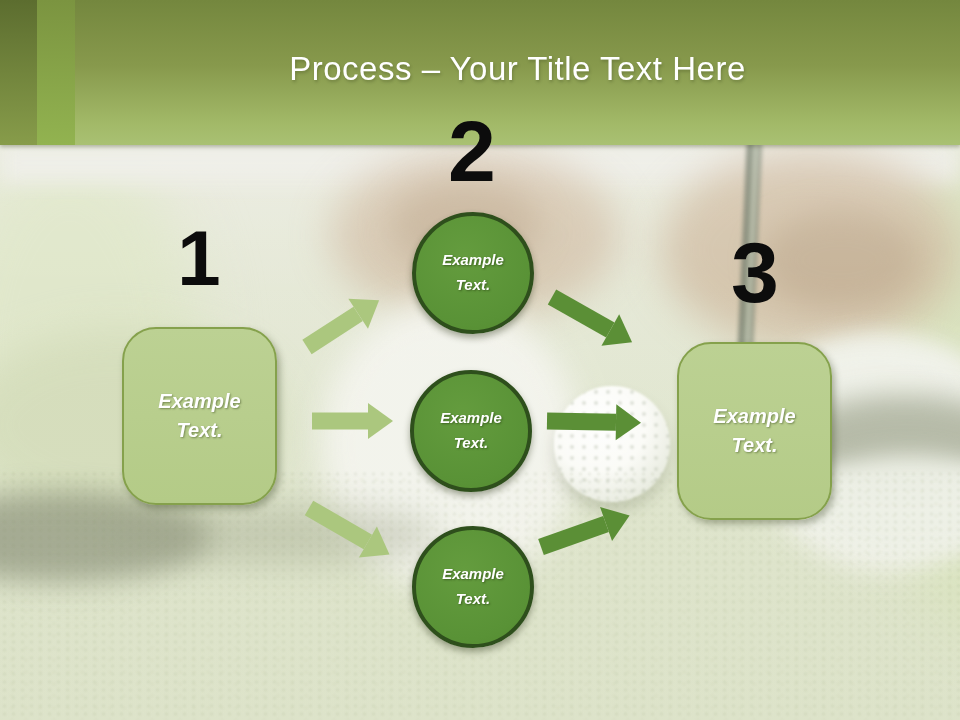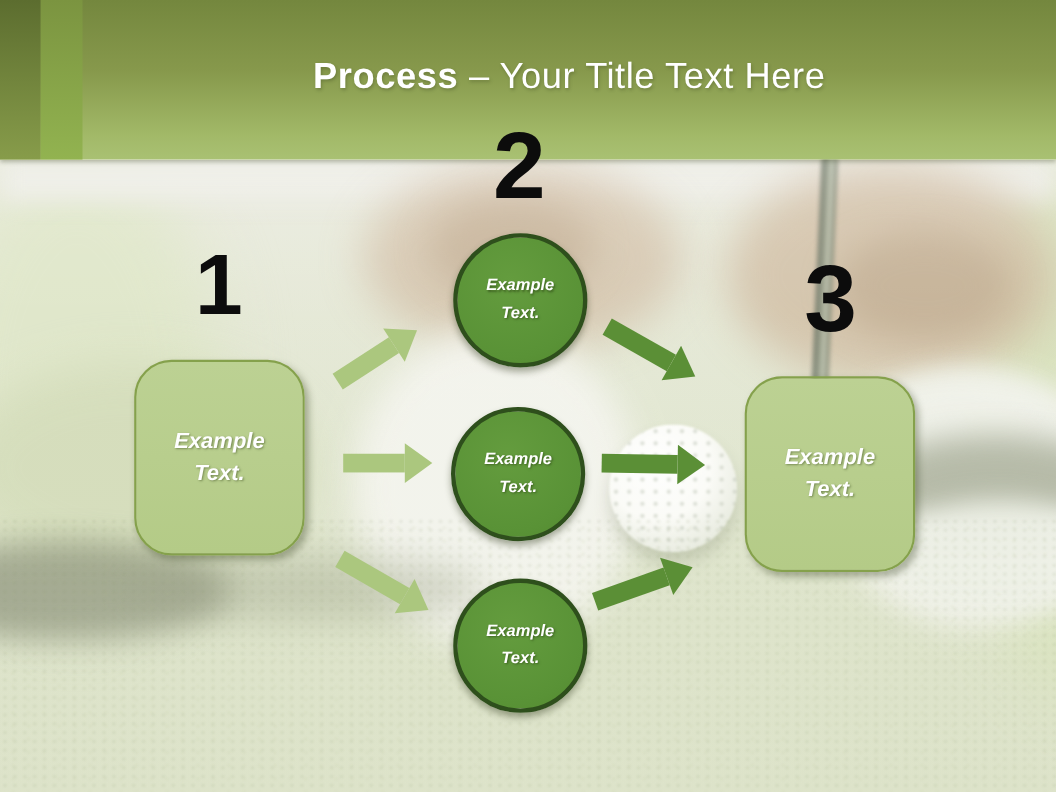--- a/index.html
+++ b/index.html
@@ -79,21 +79,21 @@
   .stripe-light {
     position: absolute; left: 37px; top: 0; width: 38px; height: 145px;
     background: linear-gradient(to bottom, #7b9440, #92b350);
   }
   .title {
     position: absolute; left: 75px; right: 0; top: 50px;
     text-align: center; color: #ffffff; font-size: 33px; letter-spacing: .5px;
     text-shadow: 1px 2px 3px rgba(50,60,25,.30);
     white-space: nowrap;
   }
-  .title .bold { font-weight: bold; }
+  .title .bold { font-weight: normal; }
 
   
   .step-number {
     position: absolute; transform: translate(-50%, -50%);
     color: #0c0c0c; font-weight: bold; line-height: 1;
     font-family: "Liberation Sans", sans-serif;
   }
   .num-1 { left: 199px; top: 258px; font-size: 78px; }
   .num-2 { left: 472px; top: 151px; font-size: 86px; }
   .num-3 { left: 755px; top: 272px; font-size: 86px; }

